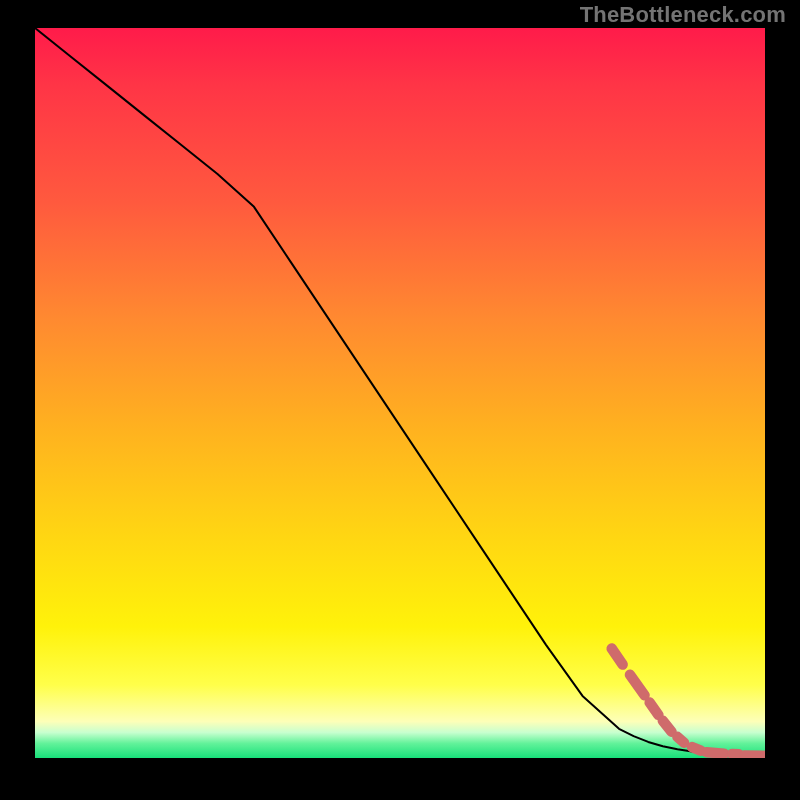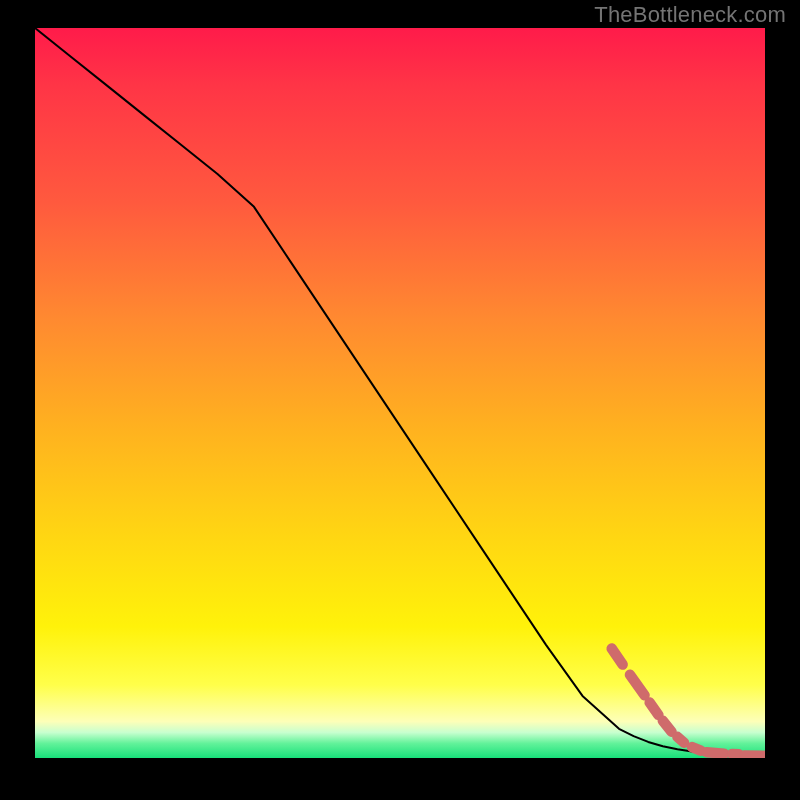--- a/index.html
+++ b/index.html
@@ -15,21 +15,21 @@
     position: relative;
     width: 800px;
     height: 800px;
   }
   .watermark {
     position: absolute;
     top: 2px;
     right: 14px;
     color: #747474;
     font-size: 22px;
-    font-weight: 400;
+    font-weight: 700;
     letter-spacing: 0.2px;
   }
   .plot {
     position: absolute;
     left: 35px;
     top: 28px;
     width: 730px;
     height: 730px;
     overflow: hidden;
   }

